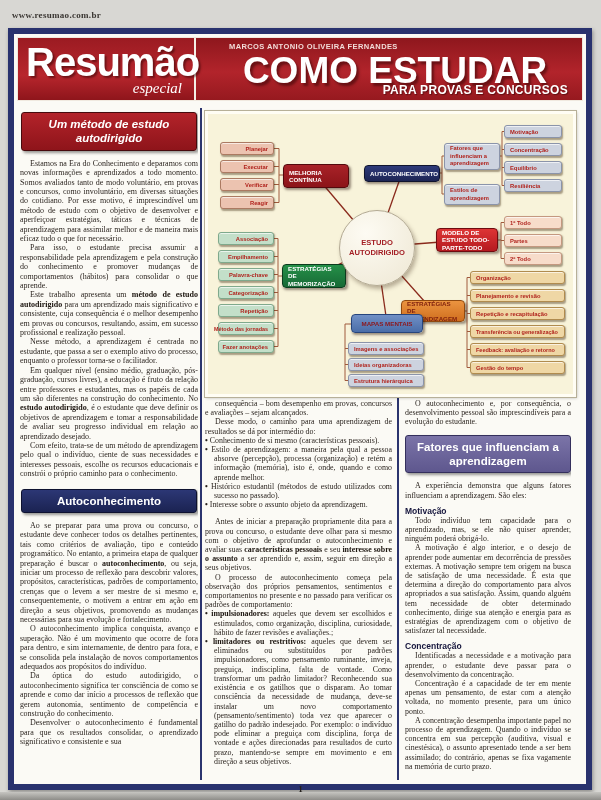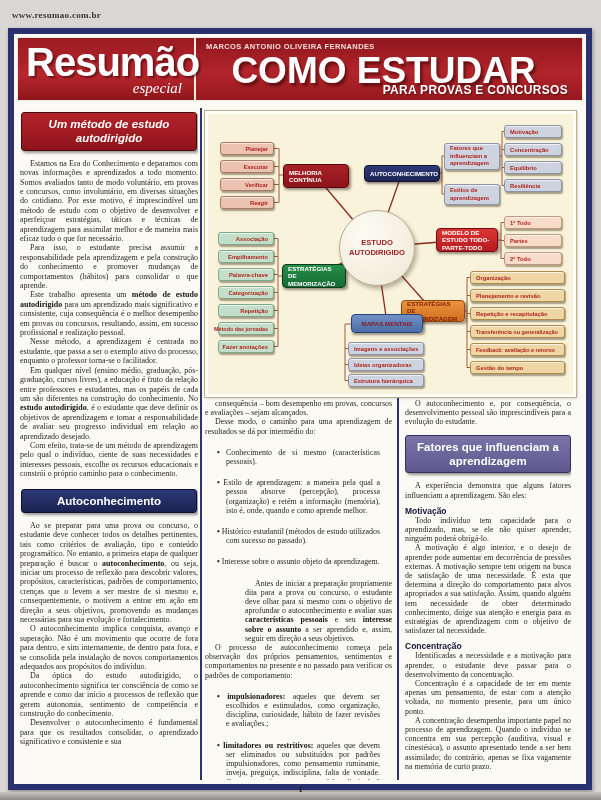--- a/index.html
+++ b/index.html
@@ -7,21 +7,21 @@
         font-family:"Liberation Serif",serif;}
   .page::after{content:"";position:absolute;left:0;right:0;bottom:0;height:8px;
         background:linear-gradient(#c6c5c1,#8e8d89);}
   .site-url{position:absolute;left:12px;top:10px;font:bold 9px "Liberation Serif",serif;color:#3a3632;letter-spacing:.3px;}
 
   .sheet{position:absolute;left:8px;top:28px;width:572px;height:750px;background:#fbfaf5;
          border:6px solid #29326e;box-shadow:1px 2px 4px rgba(0,0,0,.35);}
 
   
   .hdr{position:absolute;left:3px;top:3px;right:3px;height:64px;display:flex;
-       background:linear-gradient(180deg,#8e171d,#b2242b 55%,#96191f);border:1.5px solid #f0e9df;box-sizing:border-box;}
+       background:linear-gradient(180deg,#8e171d,#b2242b 55%,#96191f);border:1.5px solid #f0e9df;box-sizing:border-box;gap:23px;}
   .logo{width:176px;border-right:2px solid #f5efe6;position:relative;
         background:linear-gradient(180deg,#9b1b22,#b8262d 60%,#8e151b);}
   .brand{position:absolute;left:8px;top:2px;font:bold 40px "Liberation Sans",sans-serif;color:#fff;
          letter-spacing:-1px;text-shadow:2px 2px 2px rgba(40,0,0,.5);}
   .brand-sub{position:absolute;right:12px;bottom:3px;font:italic 15px "Liberation Serif",serif;color:#fff;}
   .titlebox{flex:1;position:relative;}
   .author{position:absolute;left:10px;top:4px;font:bold 7.5px "Liberation Sans",sans-serif;color:#f2dcd8;letter-spacing:.4px;}
   .title{position:absolute;left:0;right:11px;top:12px;text-align:center;font:bold 37px "Liberation Sans",sans-serif;
          color:#fff;letter-spacing:0;text-shadow:2.5px 2.5px 2.5px rgba(40,0,0,.5);}
   .subtitle{position:absolute;right:14px;bottom:3px;font:bold 12px "Liberation Sans",sans-serif;color:#fff;
@@ -29,21 +29,21 @@
 
   
   .rule{position:absolute;top:74px;bottom:4px;width:1.5px;background:#2b346e;}
   .col{position:absolute;top:76px;bottom:4px;overflow:hidden;color:#261f1a;}
   .col-left{left:6px;width:178px;}
   .col-mid{left:191px;width:187px;top:365px;}
   .col-right{left:391px;width:166px;top:365px;}
   .bt{font-size:8px;line-height:9.4px;text-align:justify;}
   .bt2{font-size:7.9px;line-height:9.2px;text-align:justify;}
   .bt p,.bt2 p{margin:0;text-indent:10px;}
-  .bullet{margin:12px;padding-left:9px;text-indent:-9px;}
+  .bullet{margin:0;padding-left:9px;text-indent:-9px;}
   .bullet::before{content:"• ";font-weight:bold;}
   b{color:#1c150f;}
 
   .shead{margin:2px 1px 8px;padding:4px 4px;text-align:center;color:#fff;border-radius:3px;
          font:bold 11.5px "Liberation Sans",sans-serif;line-height:1.25;
          box-shadow:2px 2px 3px rgba(0,0,0,.4);}
   .shead.red{background:linear-gradient(#b3232a,#8e141a);border:1.5px solid #470a0d;font-style:italic;}
   .shead.navy{background:linear-gradient(#2c3775,#1b2352);border:1.5px solid #0e1230;margin-top:10px;}
   .shead.purple{background:linear-gradient(#7b74a8,#5e578e);border:1.5px solid #342f5c;margin:8px 0;}
   .subhead{margin:6px 0 0;font:bold 8.5px "Liberation Sans",sans-serif;color:#15153c;text-align:left;}
@@ -185,21 +185,21 @@
       <div class="circle">ESTUDO AUTODIRIGIDO</div>
     </div>
 
     <div class="col col-mid bt2">
       <p><span>consequência – bom desempenho em provas, concursos e avaliações – sejam alcançados.</span></p>
       <p><span>Desse modo, o caminho para uma aprendizagem de resultados se dá por intermédio do:</span></p>
       <div class="bullet"><span>Conhecimento de si mesmo (características pessoais).</span></div>
       <div class="bullet"><span>Estilo de aprendizagem: a maneira pela qual a pessoa absorve (percepção), processa (organização) e retém a informação (memória), isto é, onde, quando e como aprende melhor.</span></div>
       <div class="bullet"><span>Histórico estudantil (métodos de estudo utilizados com sucesso no passado).</span></div>
       <div class="bullet"><span>Interesse sobre o assunto objeto da aprendizagem.</span></div>
-      <p style="margin-top:8px;margin-left:40px;"><span>Antes de iniciar a preparação propriamente dita para a prova ou concurso, o estudante deve olhar para si mesmo com o objetivo de aprofundar o autoconhecimento e avaliar suas </span><b>características pessoais</b><span> e seu </span><b>interesse sobre o assunto</b><span> a ser aprendido e, assim, seguir em direção a seus objetivos.</span></p>
+      <p style="margin-top:8px;"><span>Antes de iniciar a preparação propriamente dita para a prova ou concurso, o estudante deve olhar para si mesmo com o objetivo de aprofundar o autoconhecimento e avaliar suas </span><b>características pessoais</b><span> e seu </span><b>interesse sobre o assunto</b><span> a ser aprendido e, assim, seguir em direção a seus objetivos.</span></p>
       <p><span>O processo de autoconhecimento começa pela observação dos próprios pensamentos, sentimentos e comportamentos no presente e no passado para verificar os padrões de comportamento:</span></p>
       <div class="bullet"><b>impulsionadores:</b><span> aqueles que devem ser escolhidos e estimulados, como organização, disciplina, curiosidade, hábito de fazer revisões e avaliações.;</span></div>
       <div class="bullet"><b>limitadores ou restritivos:</b><span> aqueles que devem ser eliminados ou substituídos por padrões impulsionadores, como pensamento ruminante, inveja, preguiça, indisciplina, falta de vontade. Como transformar um padrão limitador? Reconhecendo sua existência e os gatilhos que o disparam. Ao tomar consciência da necessidade de mudança, deve-se instalar um novo comportamento (pensamento/sentimento) toda vez que aparecer o gatilho do padrão indesejado. Por exemplo: o indivíduo pode eliminar a preguiça com disciplina, força de vontade e ações direcionadas para resultados de curto prazo, mantendo-se sempre em movimento e em direção a seus objetivos.</span></div>
     </div>
 
     <div class="col col-right bt2">
       <p><span>O autoconhecimento e, por consequência, o desenvolvimento pessoal são imprescindíveis para a evolução do estudante.</span></p>
       <div class="shead purple">Fatores que influenciam a aprendizagem</div>
       <p><span>A experiência demonstra que alguns fatores influenciam a aprendizagem. São eles:</span></p>
       <div class="subhead">Motivação</div>

